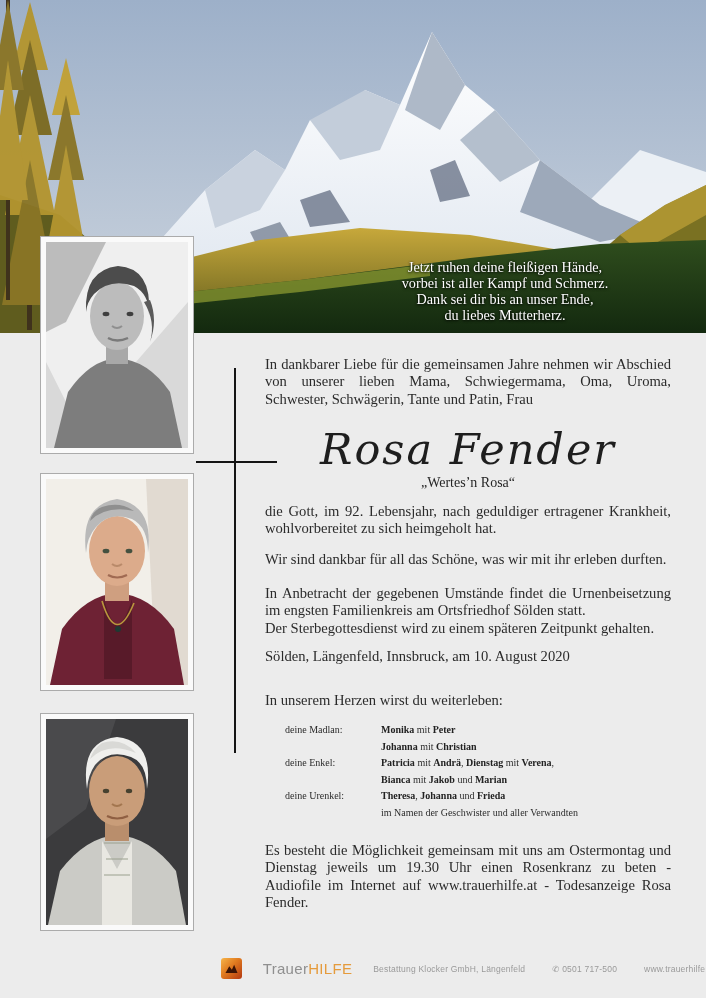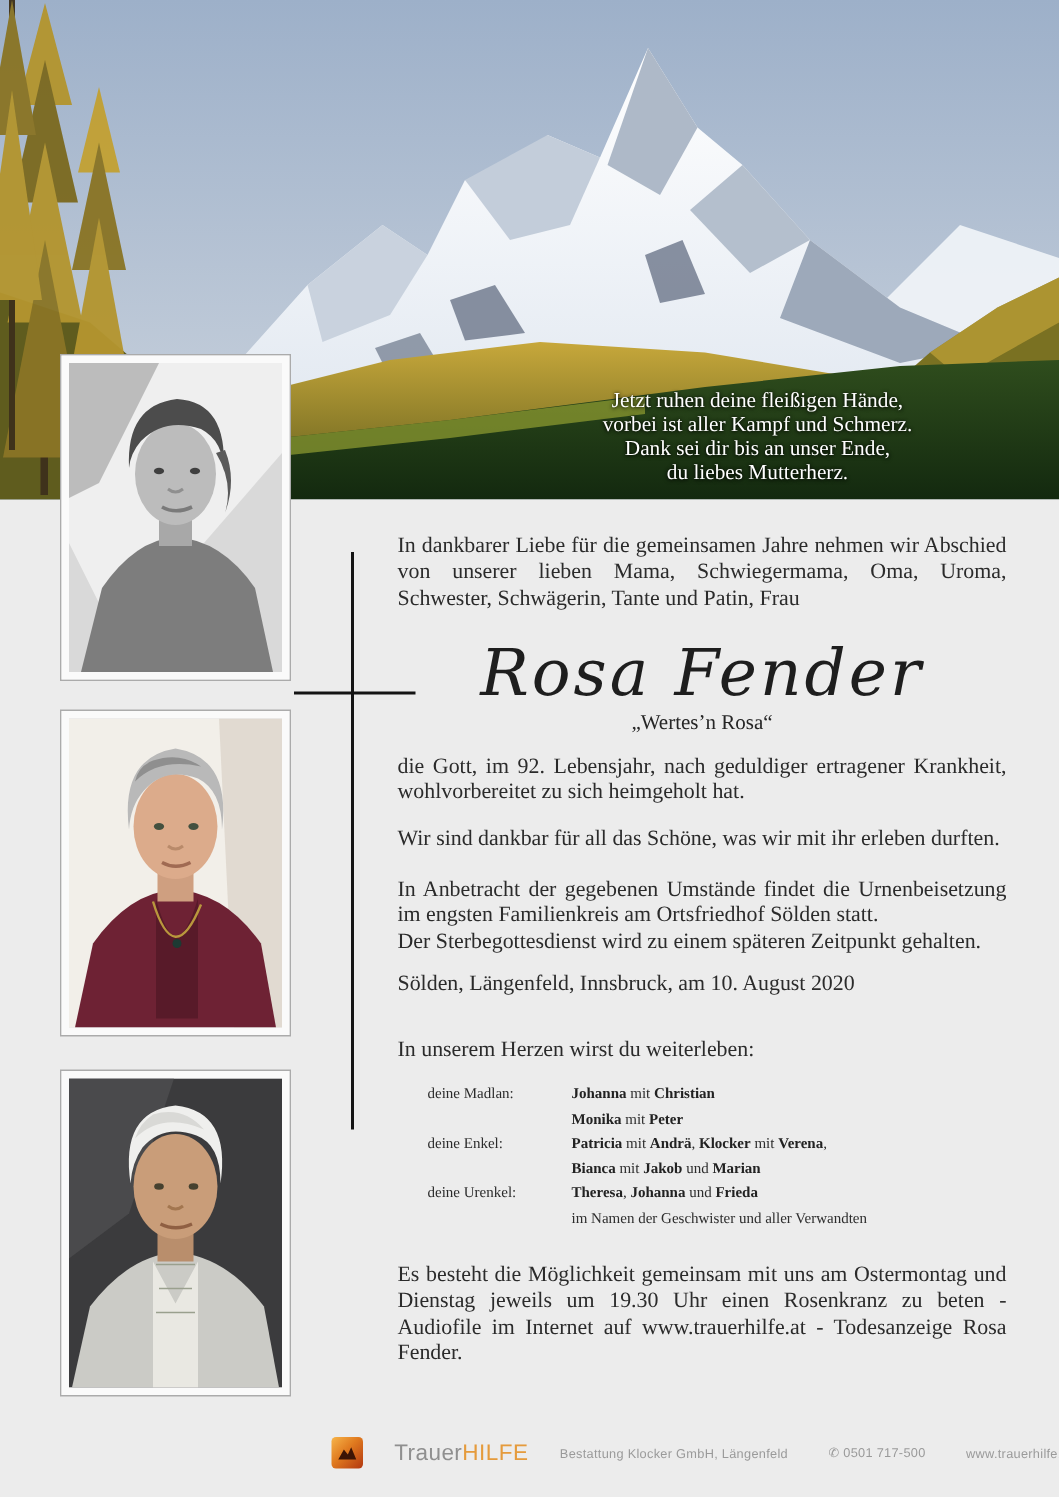--- a/index.html
+++ b/index.html
@@ -191,28 +191,28 @@
     <div>Der Sterbegottesdienst wird zu einem späteren Zeitpunkt gehalten.</div>
   </div>
   <div class="tb placedate">Sölden, Längenfeld, Innsbruck, am 10. August 2020</div>
 
   <div class="tb memory">In unserem Herzen wirst du weiterleben:</div>
 
   <div class="family" id="family-list">
       <div class="fam-row">
         <div class="fam-label">deine Madlan:</div>
         <div class="fam-lines">
+          <div><b>Monika</b><span> mit </span><b>Peter</b></div>
           <div><b>Johanna</b><span> mit </span><b>Christian</b></div>
-          <div><b>Monika</b><span> mit </span><b>Peter</b></div>
         </div>
       </div>
       <div class="fam-row">
         <div class="fam-label">deine Enkel:</div>
         <div class="fam-lines">
-          <div><b>Patricia</b><span> mit </span><b>Andrä</b><span>, </span><b>Klocker</b><span> mit </span><b>Verena</b><span>,</span></div>
+          <div><b>Patricia</b><span> mit </span><b>Andrä</b><span>, </span><b>Dienstag</b><span> mit </span><b>Verena</b><span>,</span></div>
           <div><b>Bianca</b><span> mit </span><b>Jakob</b><span> und </span><b>Marian</b></div>
         </div>
       </div>
       <div class="fam-row">
         <div class="fam-label">deine Urenkel:</div>
         <div class="fam-lines">
           <div><b>Theresa</b><span>, </span><b>Johanna</b><span> und </span><b>Frieda</b></div>
           <div><span>im Namen der Geschwister und aller Verwandten</span></div>
         </div>
       </div>

